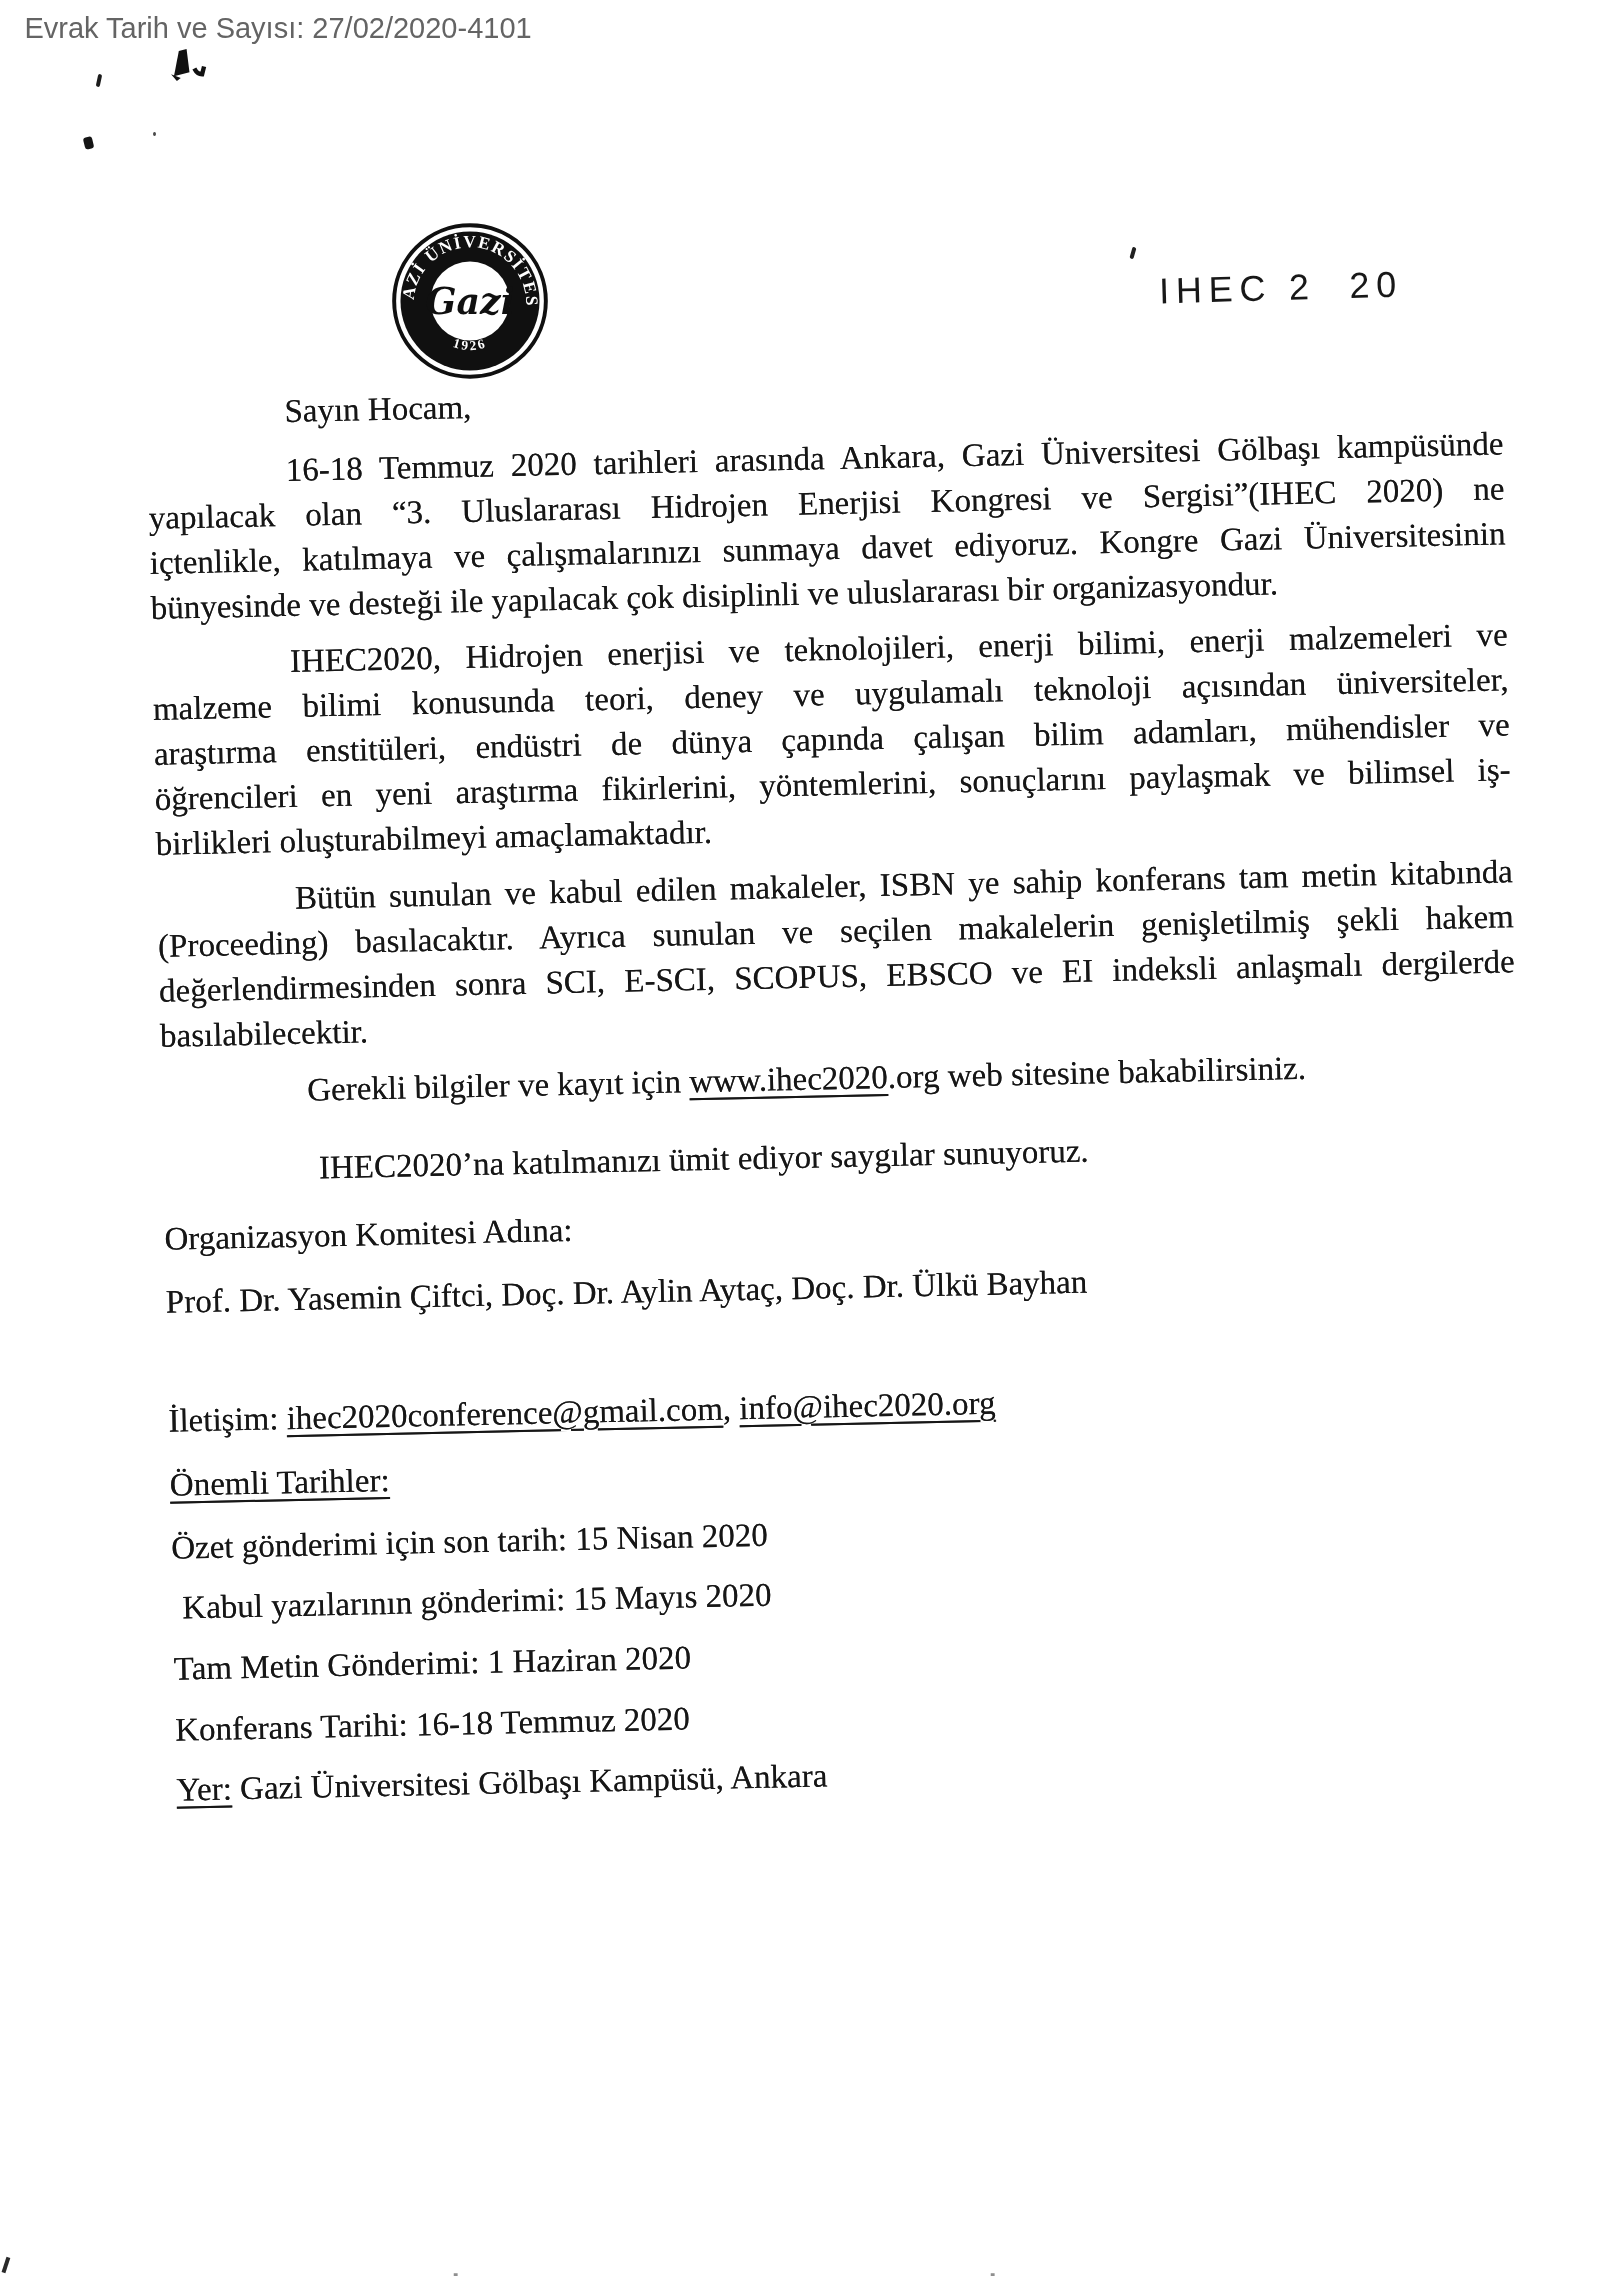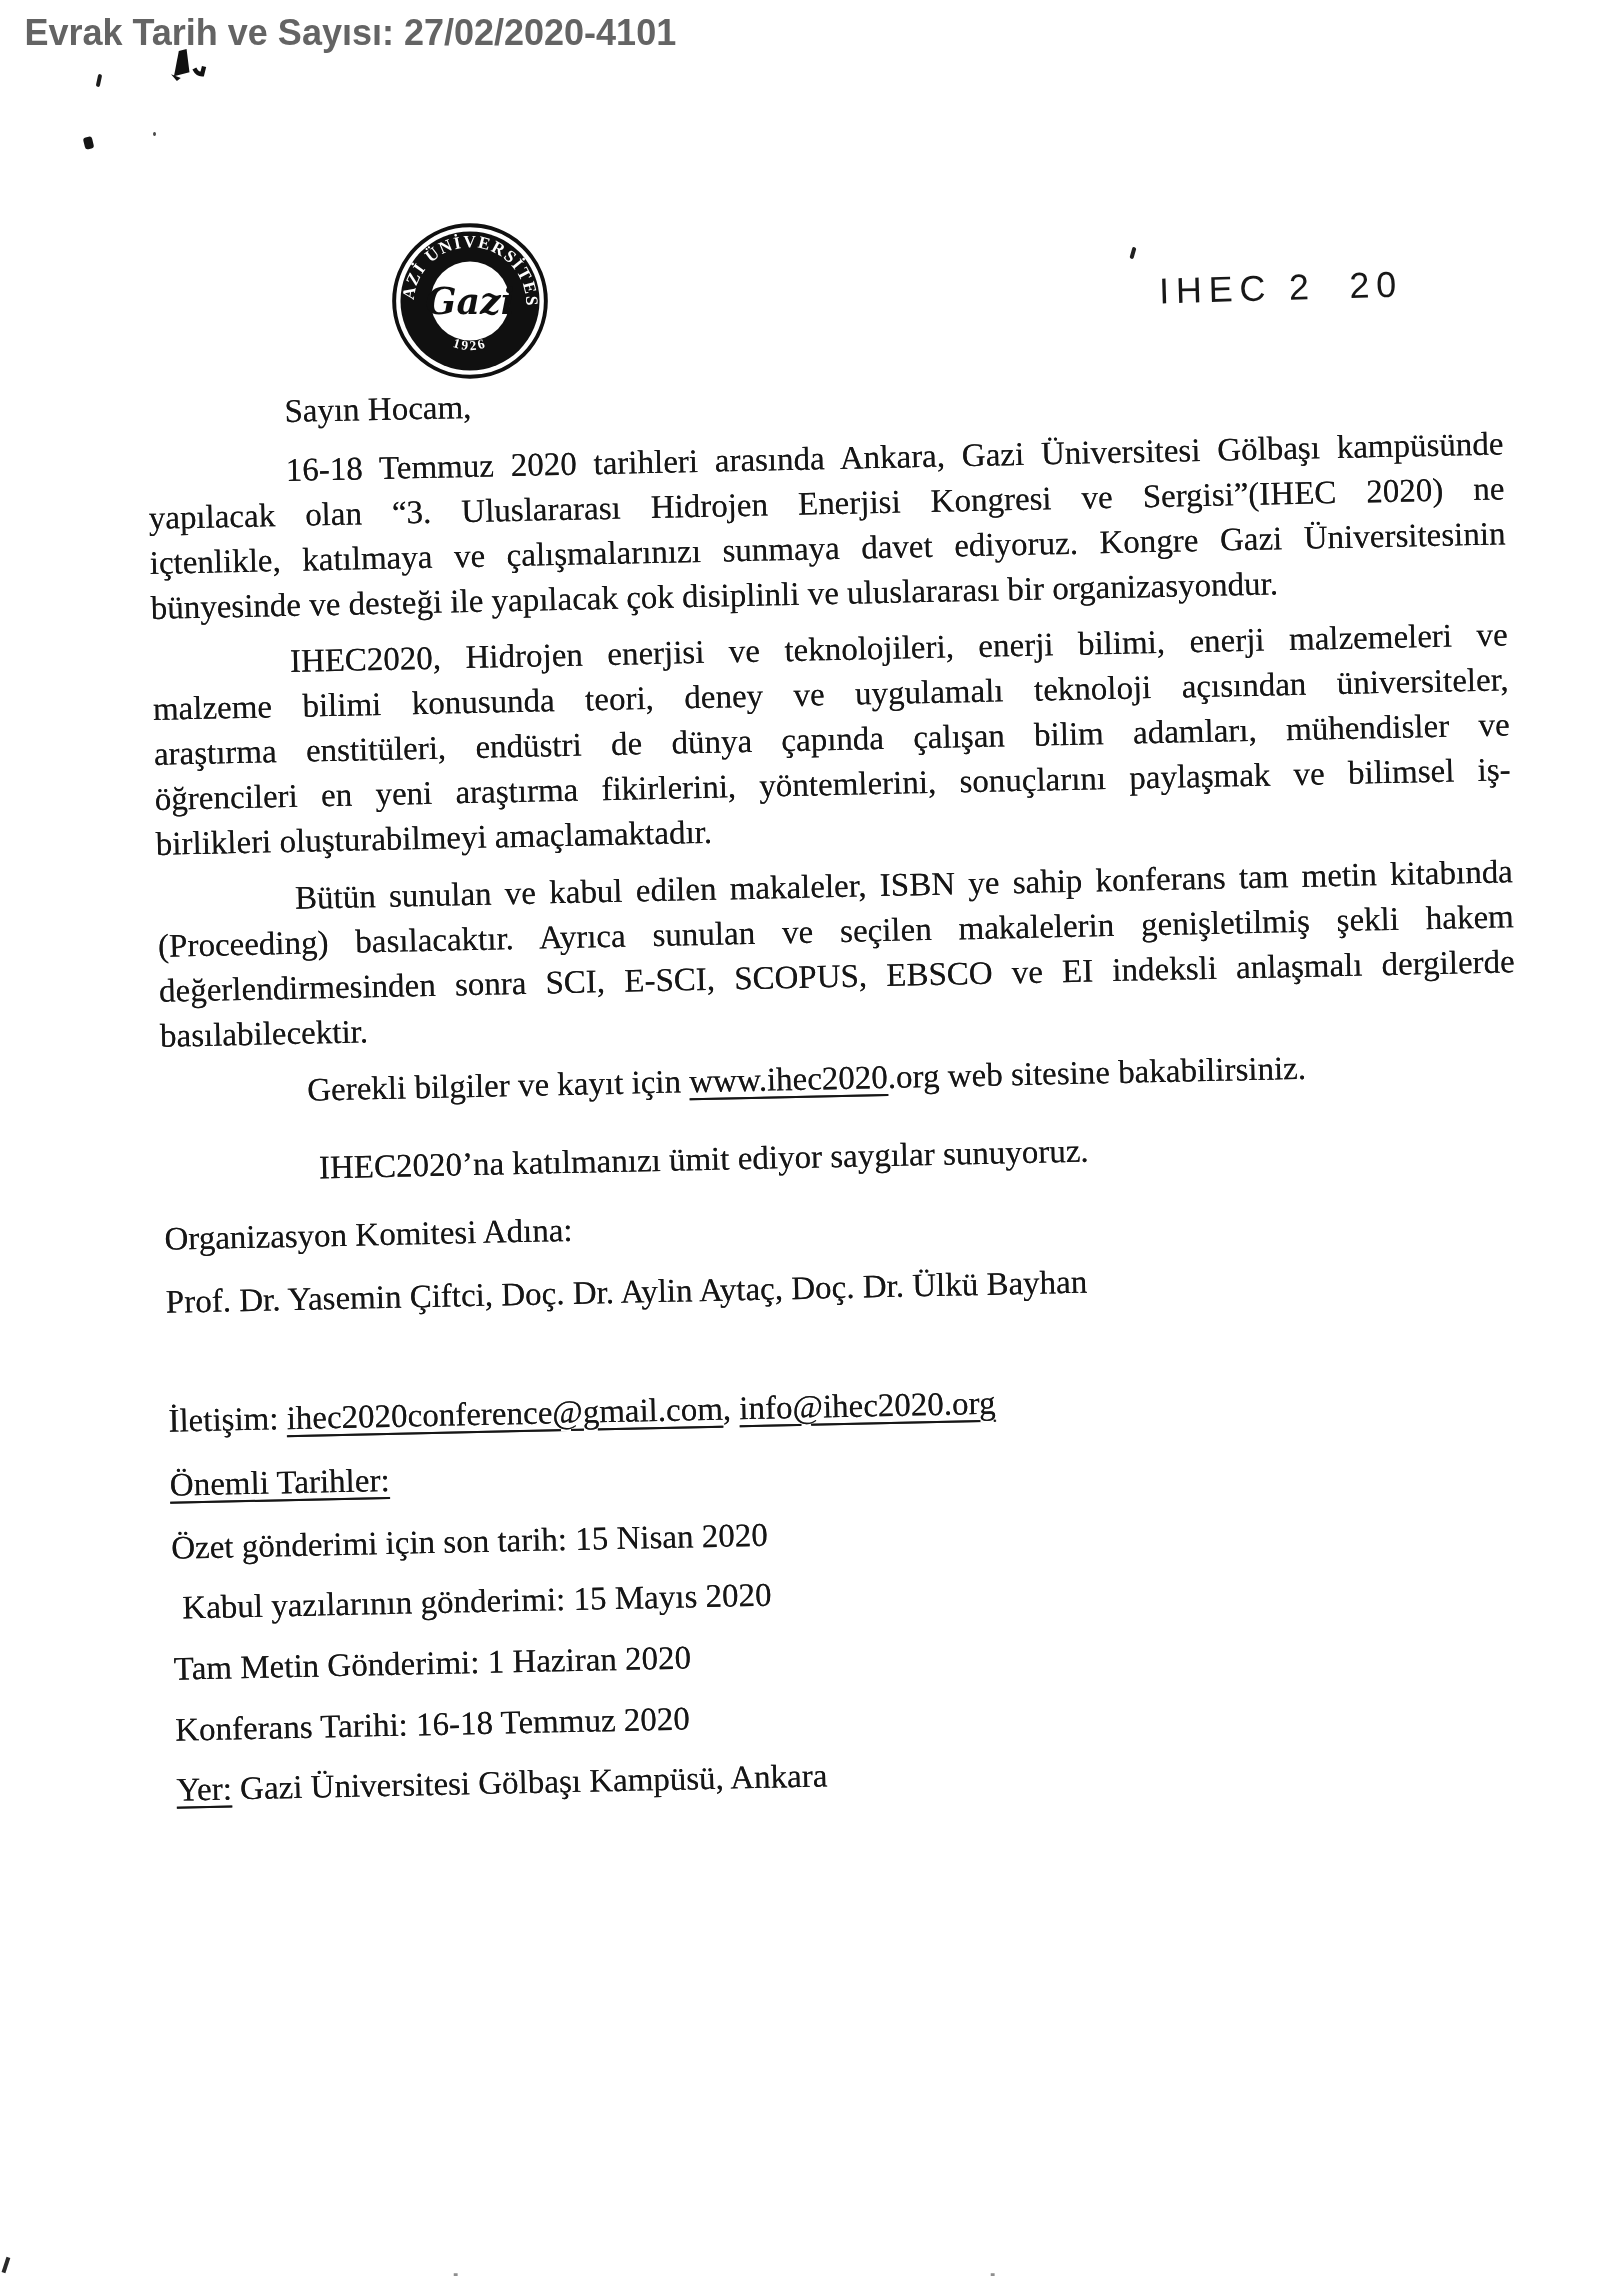--- a/index.html
+++ b/index.html
@@ -8,21 +8,21 @@
     background:#ffffff;
     position:relative;
     overflow:hidden;
     font-family:"Liberation Serif", serif;
   }
 
   
   .scan-header {
     position:absolute; left:24.4px; top:11.7px;
     font-family:"Liberation Sans", sans-serif;
-    font-weight:bold; font-size:36px; color:#646464;
+    font-weight:normal; font-size:29px; color:#646464;
     letter-spacing:0px; white-space:pre;
   }
   .scan-footer {
     position:absolute; left:27px; top:2198px;
     font-family:"Liberation Sans", sans-serif;
     font-weight:bold; font-size:28px; color:#8f8f8f;
     line-height:36px; white-space:pre;
   }
 
   

